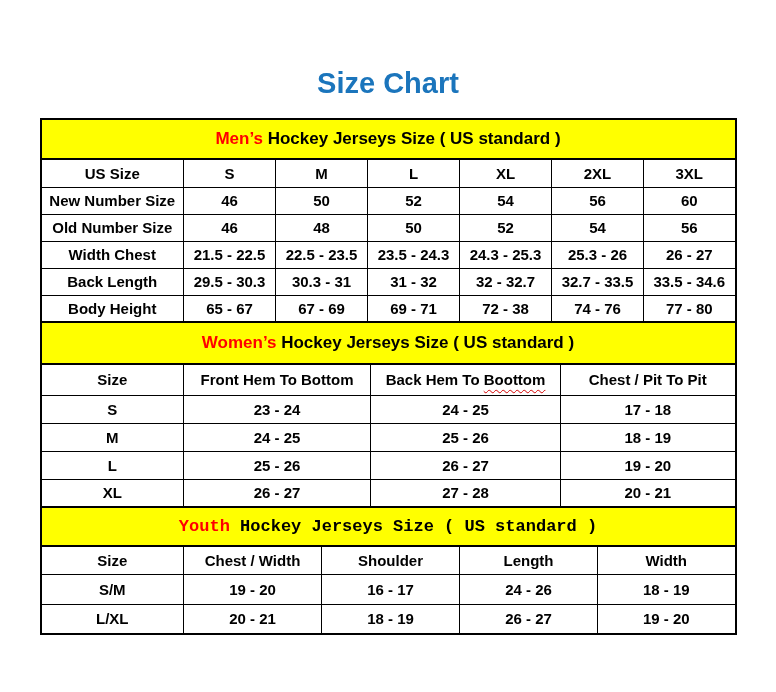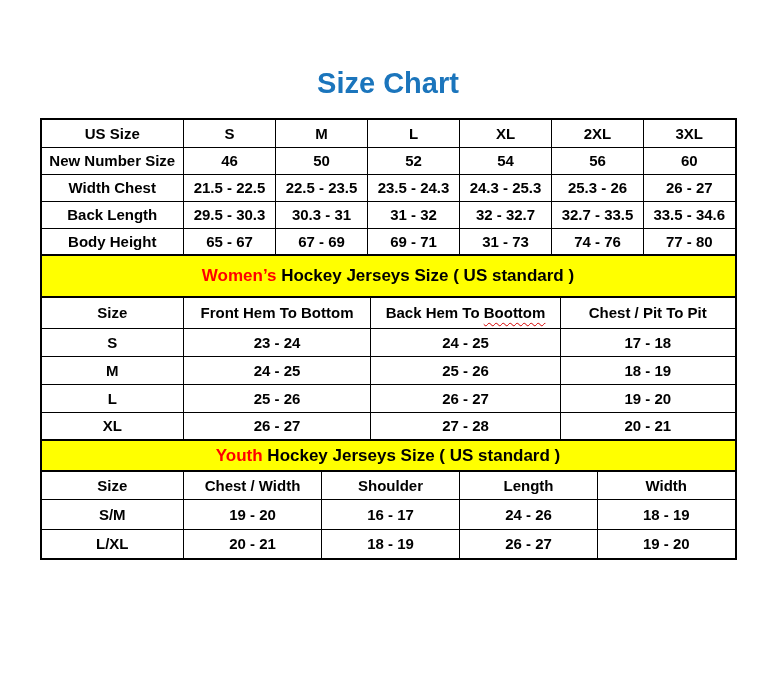--- a/index.html
+++ b/index.html
@@ -44,21 +44,21 @@
     overflow: hidden;
     white-space: nowrap;
   }
   tr.band th {
     background: #FFFF00;
     font-size: 17px;
     border: 2.5px solid #000;
   }
   .mens  tr.band th { height: 40px; }
   .womens tr.band th { height: 42px; }
-  .youth  tr.band th { height: 31px; }
+  .youth  tr.band th { height: 39px; font-family: Liberation Mono, monospace; }
   .accent { color: #FF0000; }
   tr.cols th { height: 28px; }
   .womens tr.cols th { height: 31px; }
   tbody td { height: 27px; }
   .womens tbody td { height: 28px; }
   .youth  tbody td { height: 30px; text-align: center; }
   
   .mens   col.c0 { width: 143px; }
   .womens col.c0 { width: 143px; }
   .womens col.c1 { width: 187px; }
@@ -86,20 +86,23 @@
       <colgroup>
         <col class="c0">
           <col>
           <col>
           <col>
           <col>
           <col>
           <col>
       </colgroup>
       <thead>
+        <tr class="band">
+          <th colspan="7"><span class="accent">Men’s</span><span> Hockey Jerseys Size ( US standard )</span></th>
+        </tr>
         <tr class="cols">
             <th>US Size</th>
             <th>S</th>
             <th>M</th>
             <th>L</th>
             <th>XL</th>
             <th>2XL</th>
             <th>3XL</th>
           </tr>
       </thead>
@@ -107,20 +110,29 @@
           <tr>
             <td>New Number Size</td>
             <td>46</td>
             <td>50</td>
             <td>52</td>
             <td>54</td>
             <td>56</td>
             <td>60</td>
           </tr>
           <tr>
+            <td>Old Number Size</td>
+            <td>46</td>
+            <td>48</td>
+            <td>50</td>
+            <td>52</td>
+            <td>54</td>
+            <td>56</td>
+          </tr>
+          <tr>
             <td>Width Chest</td>
             <td>21.5 - 22.5</td>
             <td>22.5 - 23.5</td>
             <td>23.5 - 24.3</td>
             <td>24.3 - 25.3</td>
             <td>25.3 - 26</td>
             <td>26 - 27</td>
           </tr>
           <tr>
             <td>Back Length</td>
@@ -129,21 +141,21 @@
             <td>31 - 32</td>
             <td>32 - 32.7</td>
             <td>32.7 - 33.5</td>
             <td>33.5 - 34.6</td>
           </tr>
           <tr>
             <td>Body Height</td>
             <td>65 - 67</td>
             <td>67 - 69</td>
             <td>69 - 71</td>
-            <td>31 - 73</td>
+            <td>72 - 38</td>
             <td>74 - 76</td>
             <td>77 - 80</td>
           </tr>
         </tbody>
     </table>
 
     <table class="size-table womens">
       <colgroup>
         <col class="c0">
           <col class="c1">

